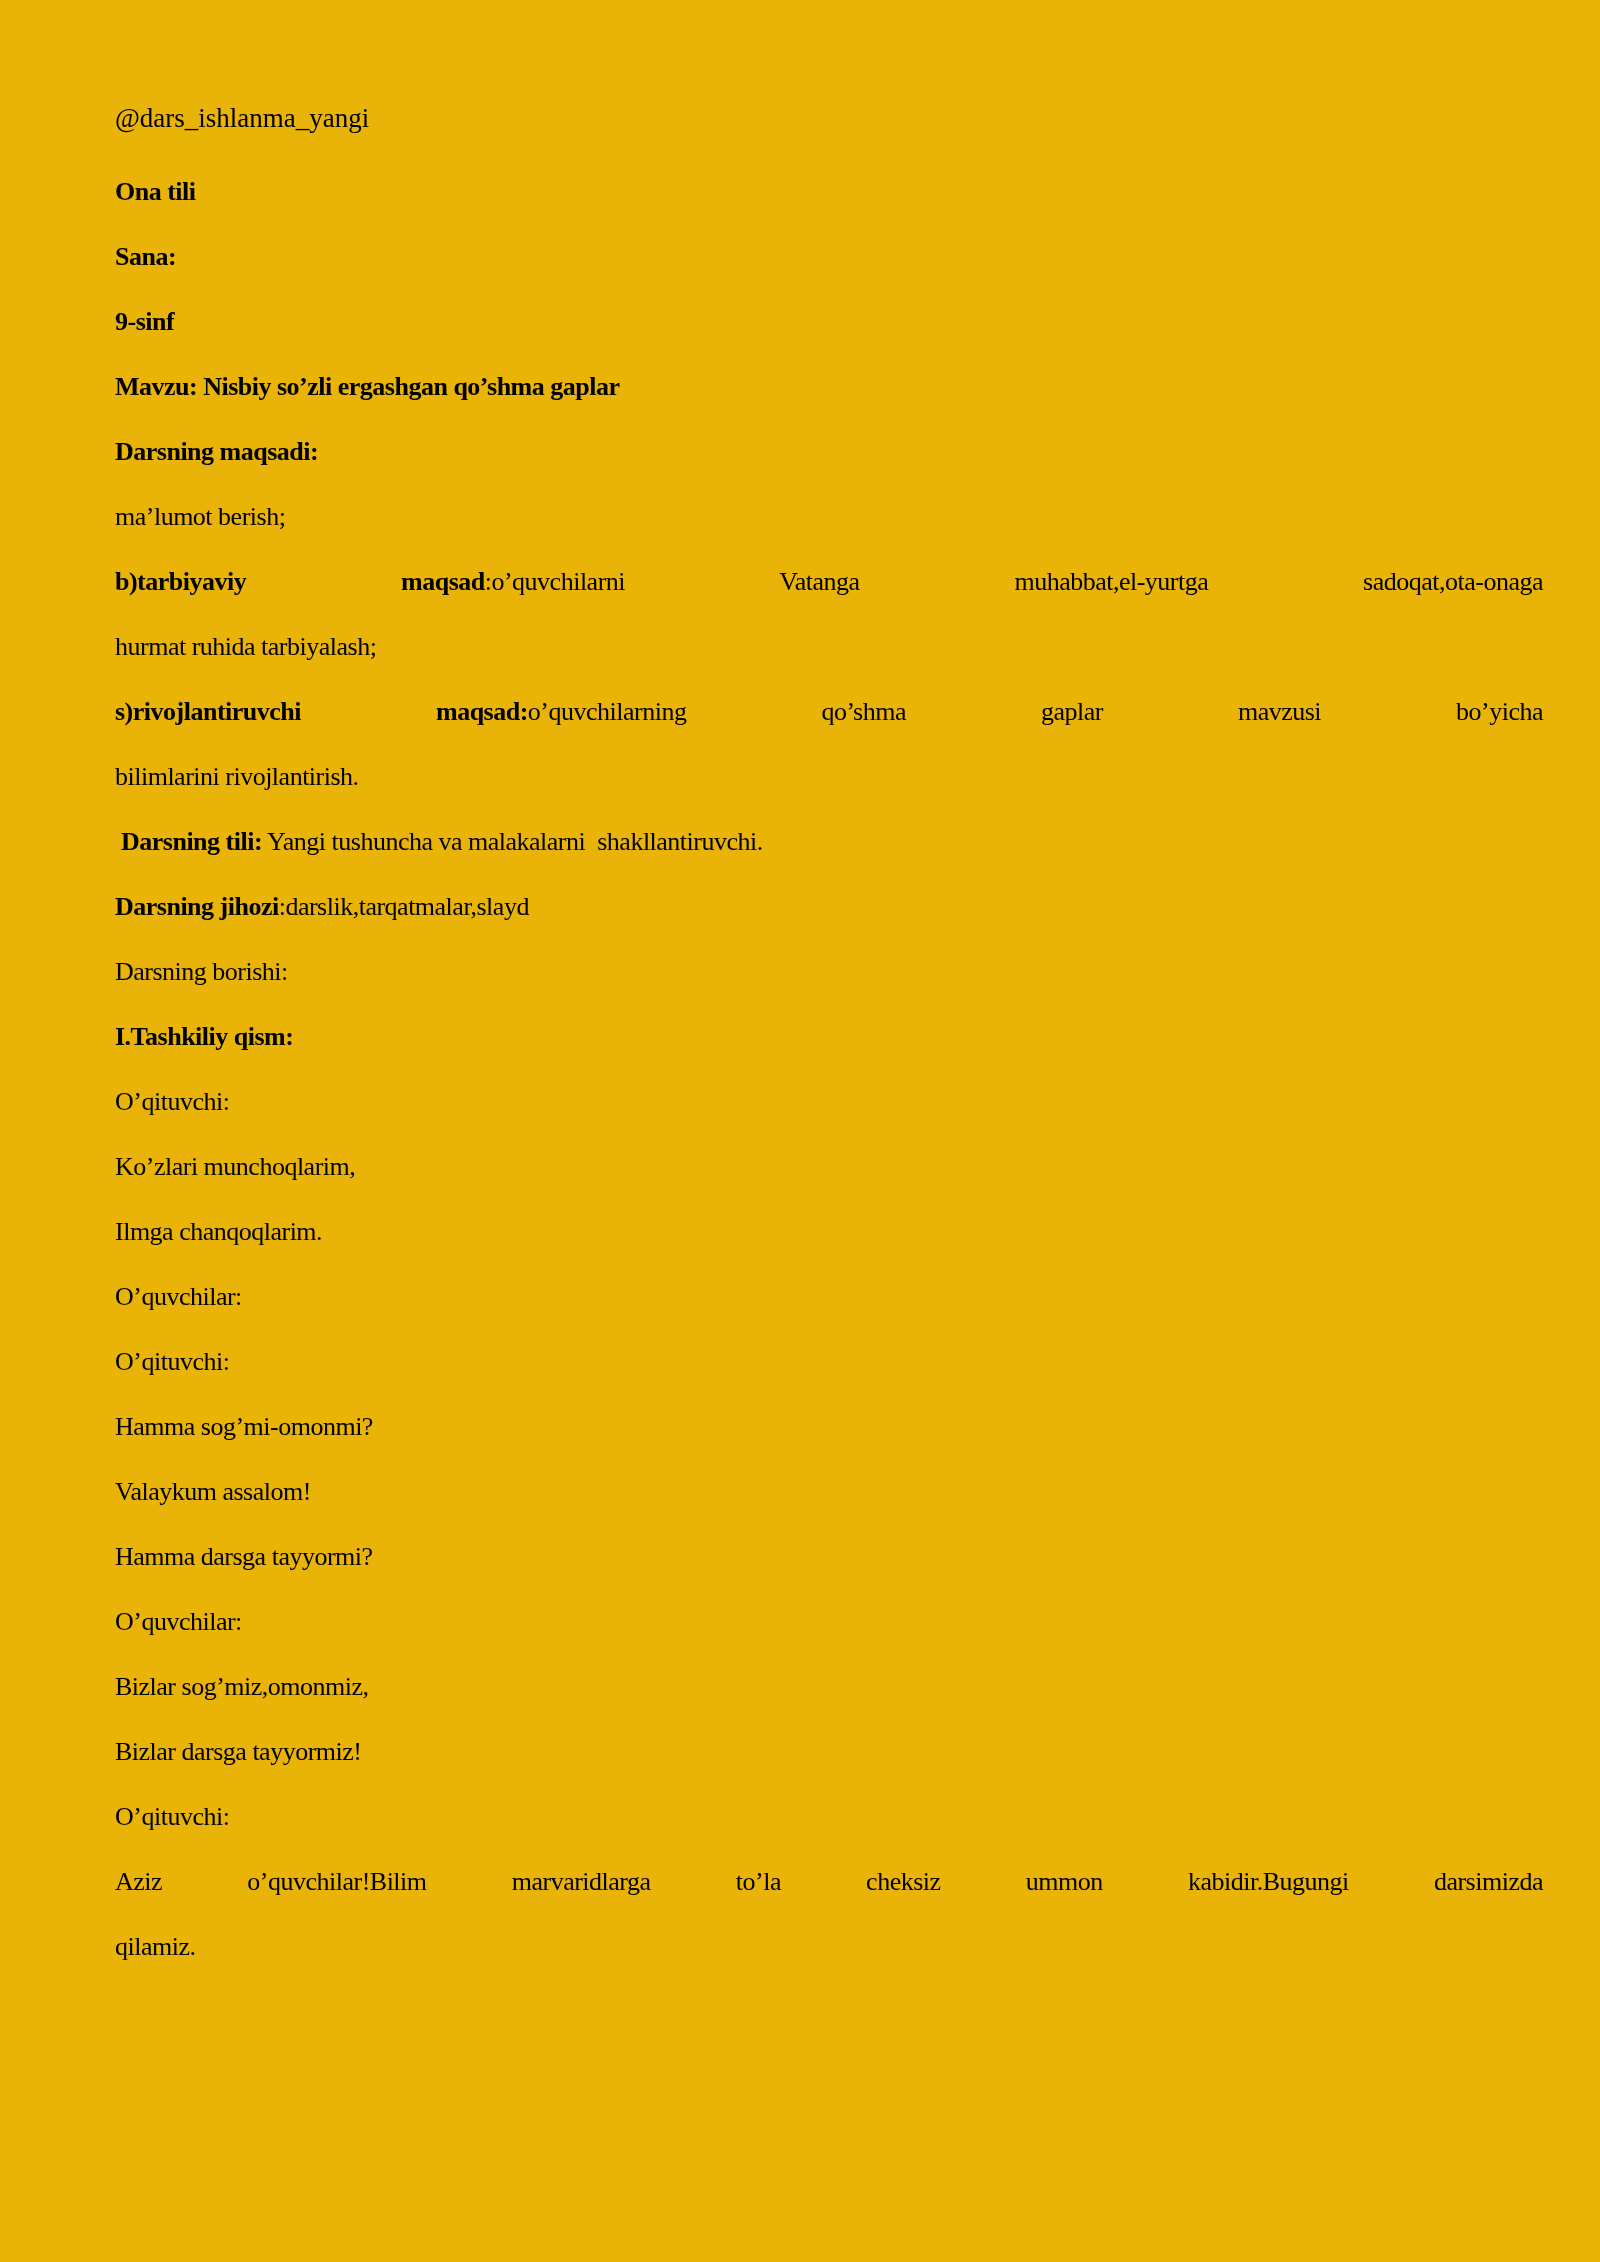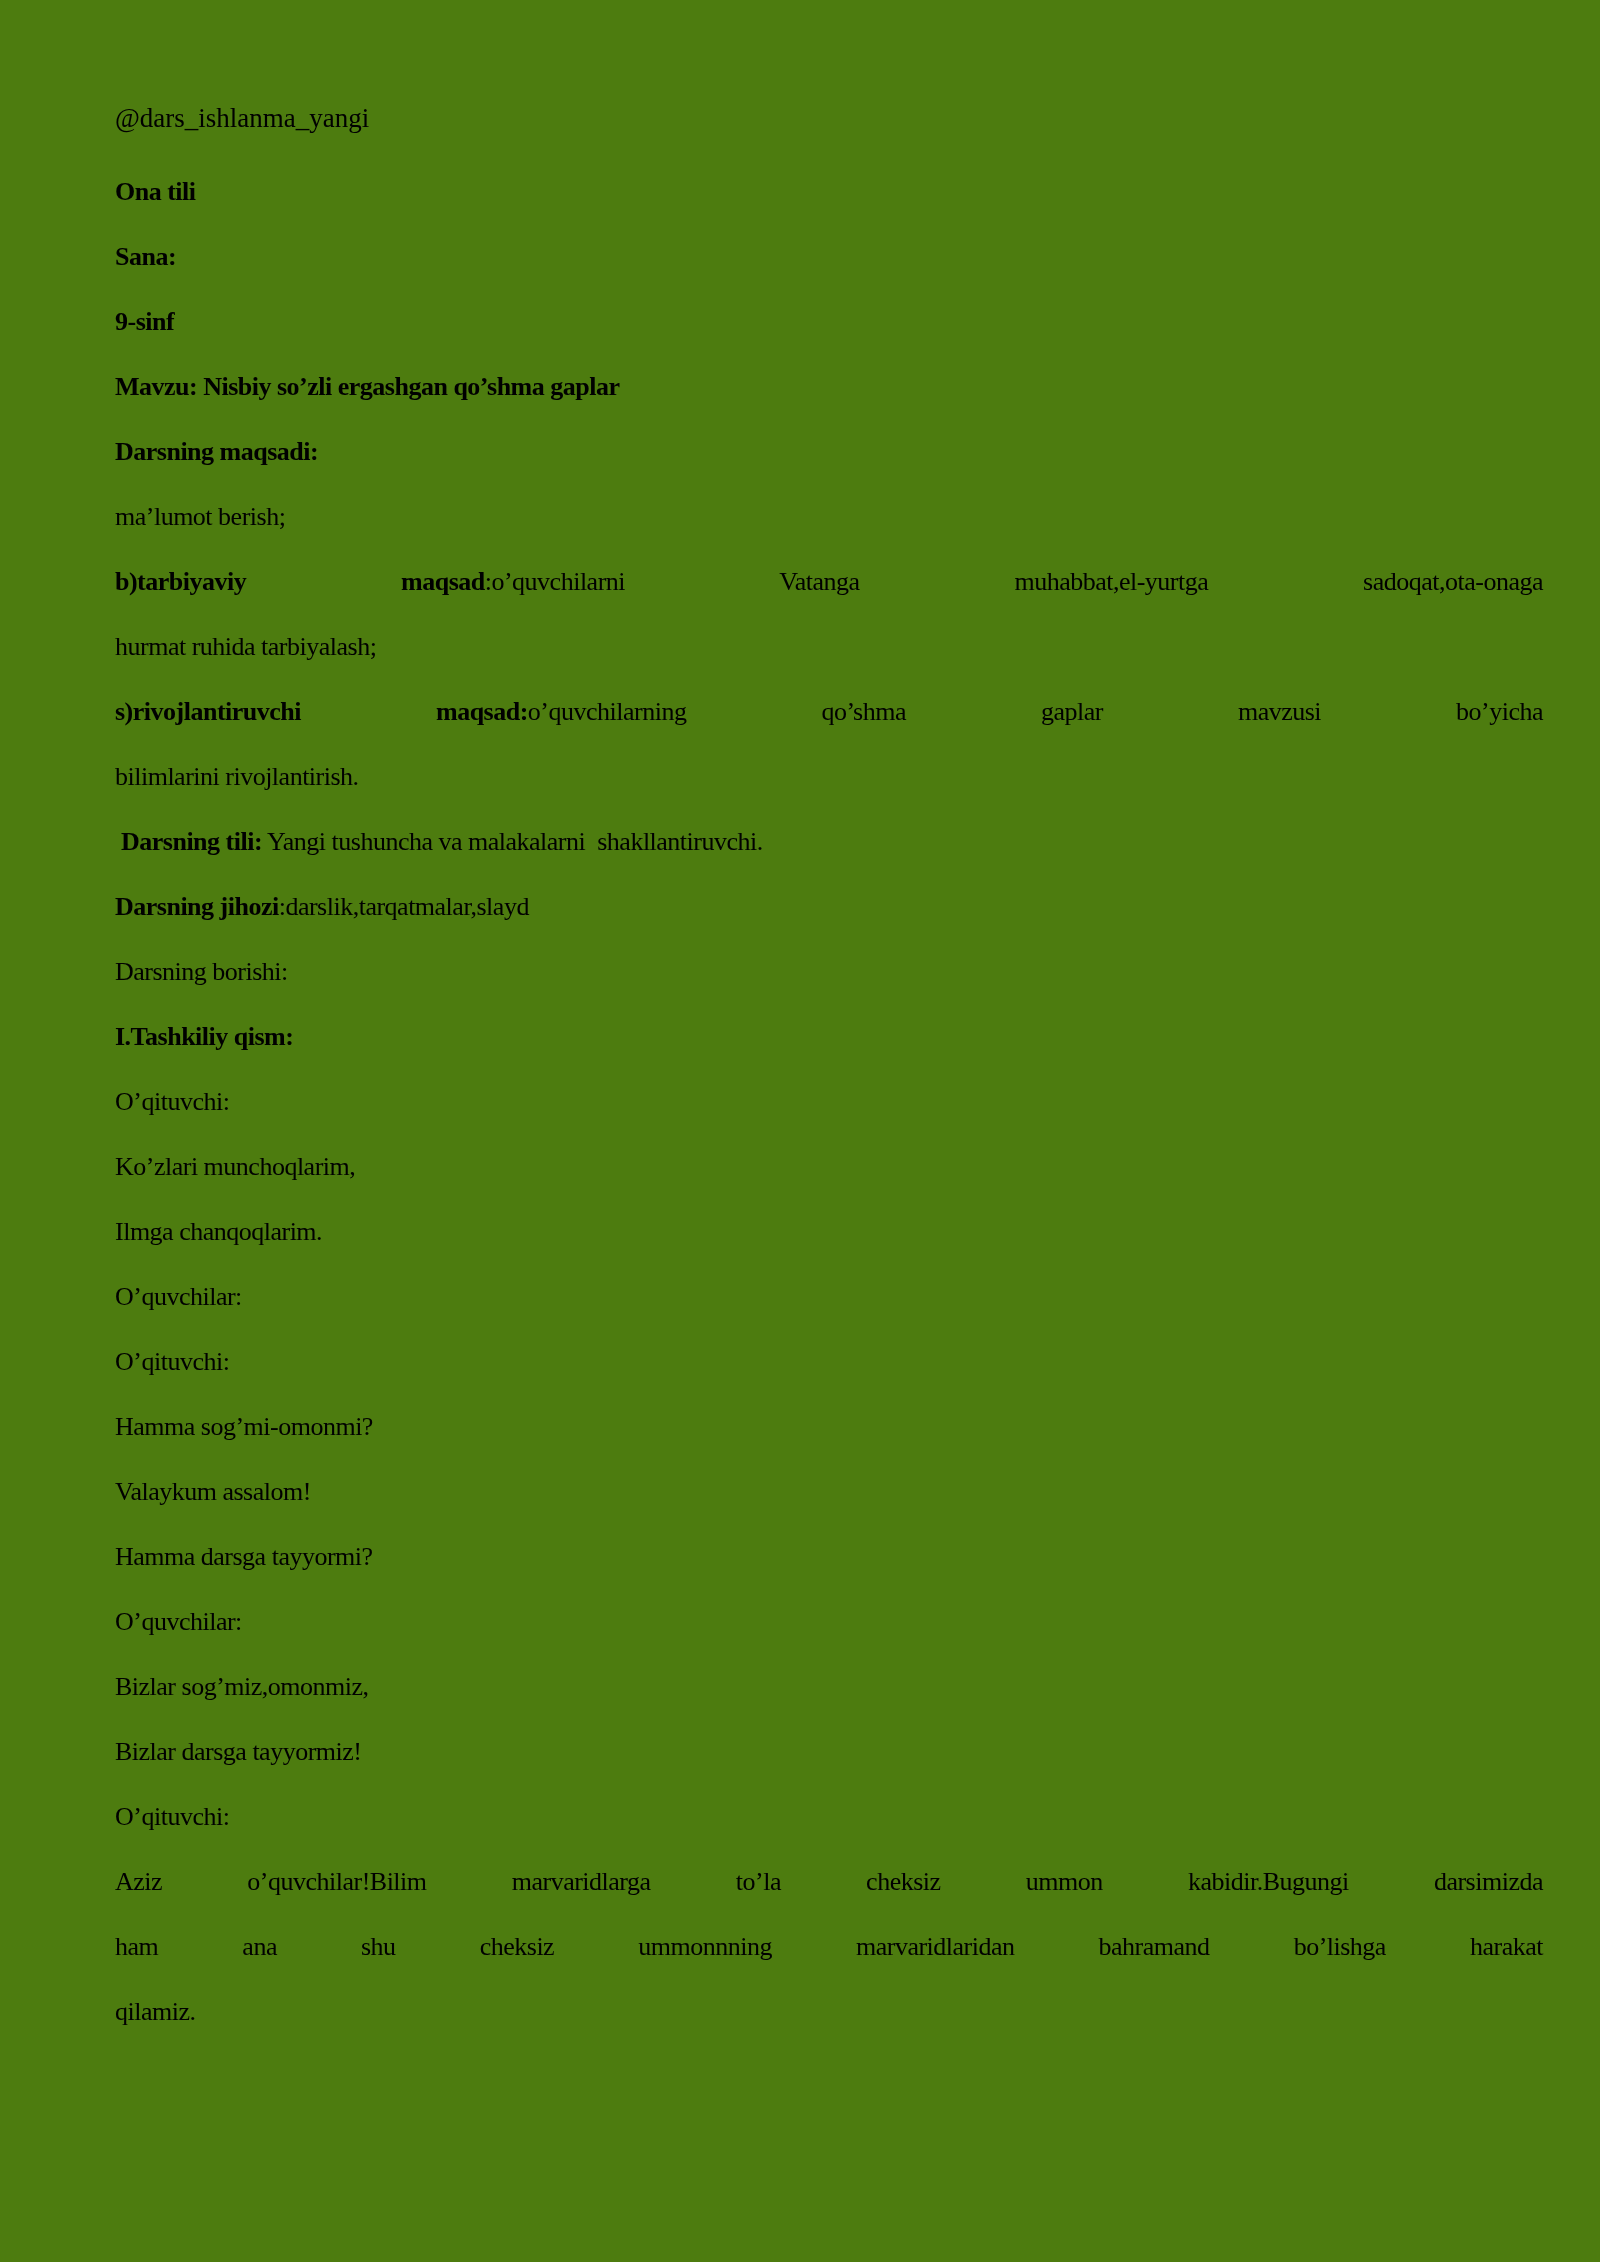--- a/index.html
+++ b/index.html
@@ -1,20 +1,20 @@
 <!DOCTYPE html>
 <html><head>
 <meta charset="utf-8">
 <style>
   html, body { margin: 0; padding: 0; }
   .page {
     position: relative;
     width: 1600px;
     height: 2262px;
-    background: #4d7c0f;
+    background: #eab308;
     color: #000000;
     font-family: "Liberation Serif", "DejaVu Serif", serif;
     overflow: hidden;
   }
   .doc {
     position: absolute;
     left: 115px;
     top: 86px;
     width: 1428px;
   }
@@ -63,16 +63,15 @@
       <div class="line"><span>O’quvchilar:</span></div>
       <div class="line"><span>O’qituvchi:</span></div>
       <div class="line"><span>Hamma sog’mi-omonmi?</span></div>
       <div class="line"><span>Valaykum assalom!</span></div>
       <div class="line"><span>Hamma darsga tayyormi?</span></div>
       <div class="line"><span>O’quvchilar:</span></div>
       <div class="line"><span>Bizlar sog’miz,omonmiz,</span></div>
       <div class="line"><span>Bizlar darsga tayyormiz!</span></div>
       <div class="line"><span>O’qituvchi:</span></div>
       <div class="line justify"><span>Aziz o’quvchilar!Bilim marvaridlarga to’la cheksiz ummon kabidir.Bugungi darsimizda</span></div>
-      <div class="line justify"><span>ham ana shu cheksiz ummonnning marvaridlaridan bahramand bo’lishga harakat</span></div>
       <div class="line"><span>qilamiz.</span></div>
     </div>
 </div>
 
 </body></html>

